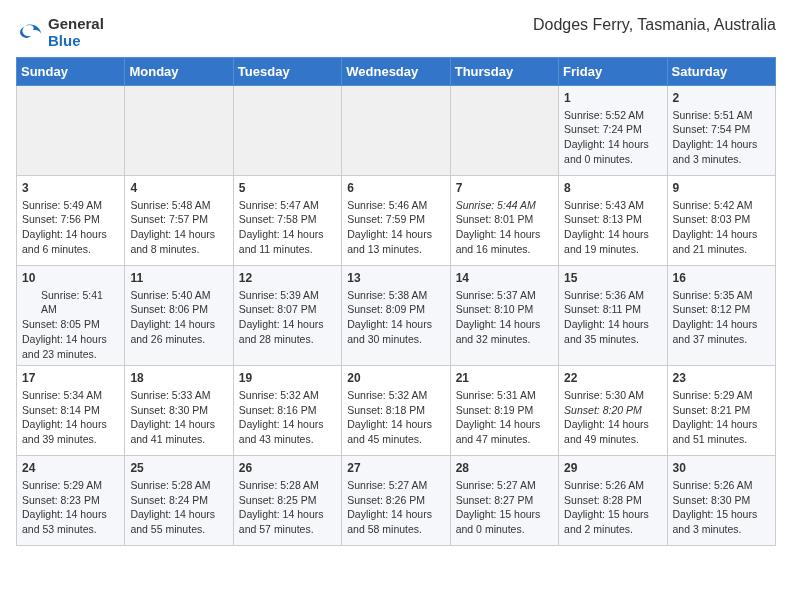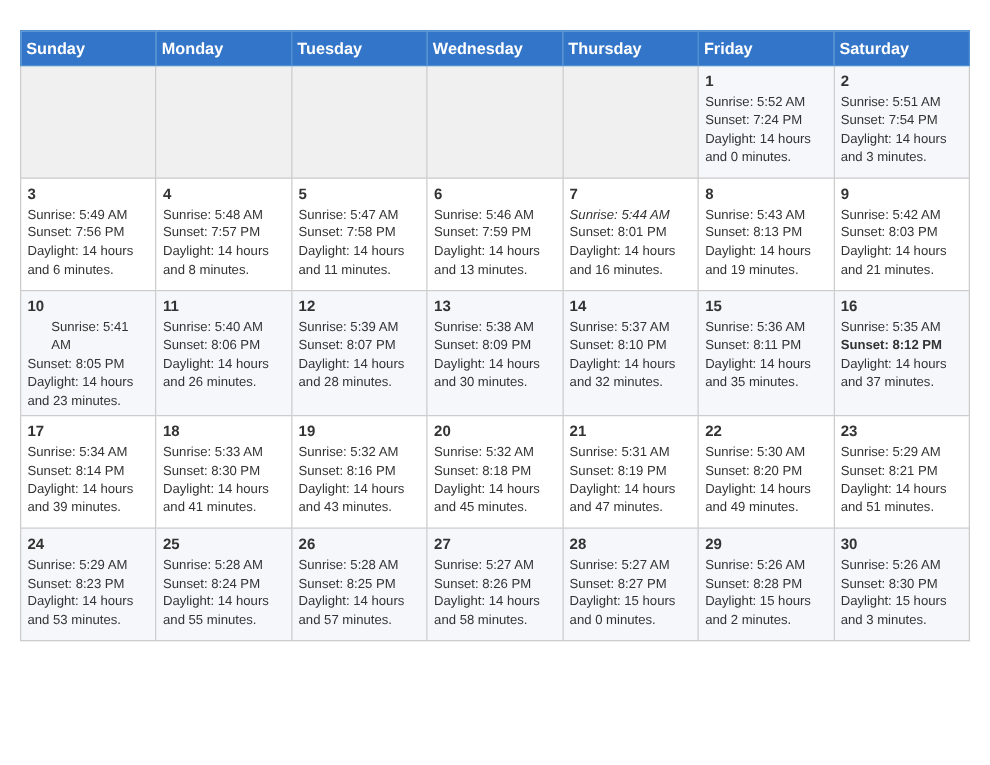--- a/index.html
+++ b/index.html
@@ -91,21 +91,32 @@
       margin-bottom: 1px;
     }
     .empty-cell {
       background: #f0f0f0 !important;
     }
   </style>
 </head>
 <body>
 
 <div class="header">
+  <div class="logo">
+    <svg class="logo-bird" viewBox="0 0 40 40" xmlns="http://www.w3.org/2000/svg">
+      <path d="M20 8 C28 8 36 14 36 22 C36 18 30 15 24 16 C28 12 22 6 14 10 C16 8 18 8 20 8Z" fill="#1a6abf"></path>
+      <path d="M14 10 C10 12 8 16 10 20 C12 24 18 26 22 24 C18 28 12 28 8 24 C4 20 6 14 10 12Z" fill="#1a6abf"></path>
+    </svg>
+    <div class="logo-text">
+      <span class="logo-general">General</span>
+      <span class="logo-blue">Blue</span>
+    </div>
+  </div>
   <div class="title-block">
+    <h2>Dodges Ferry, Tasmania, Australia</h2>
   </div>
 </div>
 
 <table class="calendar">
   <thead>
     <tr>
     <th>Sunday</th>
         <th>Monday</th>
         <th>Tuesday</th>
         <th>Wednesday</th>
@@ -226,21 +237,21 @@
         <td>
           <span class="day-num">15</span>
           <span style="display: block;">Sunrise: 5:36 AM</span>
           <span style="display: block;">Sunset: 8:11 PM</span>
           <span style="display: block;">Daylight: 14 hours</span>
           <span style="display: block;">and 35 minutes.</span>
         </td>
         <td>
           <span class="day-num">16</span>
           <span style="display: block;">Sunrise: 5:35 AM</span>
-          <span style="display: block; font-weight: bold;">Sunset: 8:12 PM</span>
+          <span style="display: block;">Sunset: 8:12 PM</span>
           <span style="display: block;">Daylight: 14 hours</span>
           <span style="display: block;">and 37 minutes.</span>
         </td>
       </tr>
       <tr>
         <td>
           <span class="day-num">17</span>
           <span style="display: block;">Sunrise: 5:34 AM</span>
           <span style="display: block;">Sunset: 8:14 PM</span>
           <span style="display: block;">Daylight: 14 hours</span>
@@ -270,21 +281,21 @@
         <td>
           <span class="day-num">21</span>
           <span style="display: block;">Sunrise: 5:31 AM</span>
           <span style="display: block;">Sunset: 8:19 PM</span>
           <span style="display: block;">Daylight: 14 hours</span>
           <span style="display: block;">and 47 minutes.</span>
         </td>
         <td>
           <span class="day-num">22</span>
           <span style="display: block;">Sunrise: 5:30 AM</span>
-          <span style="display: block;">Sunset: 8:20 PM</span>
+          <span style="display: block; font-style: italic;">Sunset: 8:20 PM</span>
           <span style="display: block;">Daylight: 14 hours</span>
           <span style="display: block;">and 49 minutes.</span>
         </td>
         <td>
           <span class="day-num">23</span>
           <span style="display: block;">Sunrise: 5:29 AM</span>
           <span style="display: block;">Sunset: 8:21 PM</span>
           <span style="display: block;">Daylight: 14 hours</span>
           <span style="display: block;">and 51 minutes.</span>
         </td>

